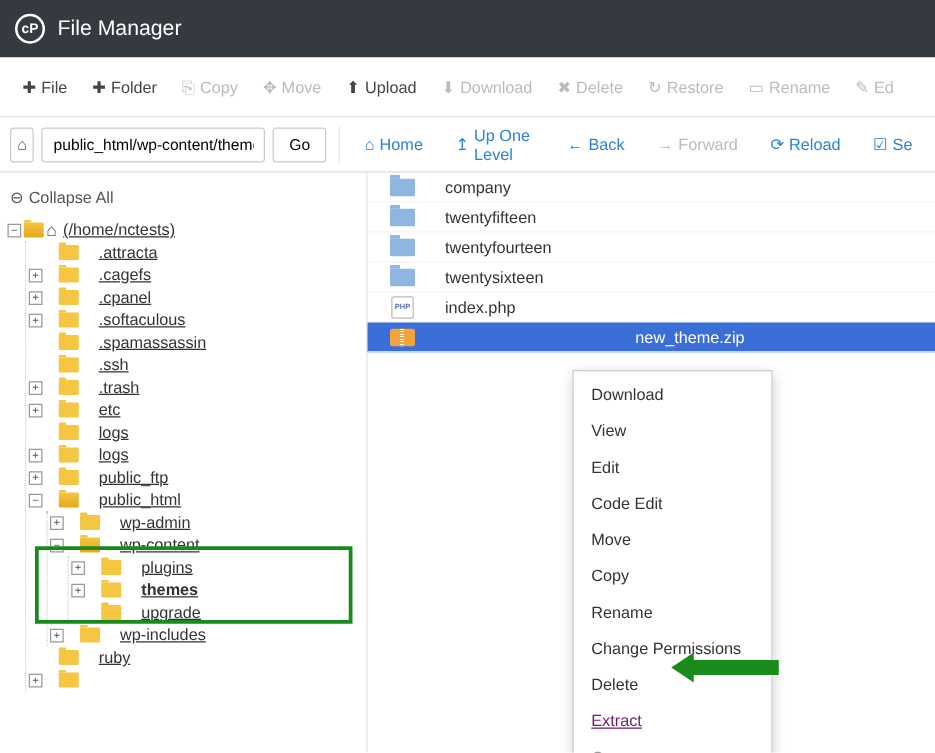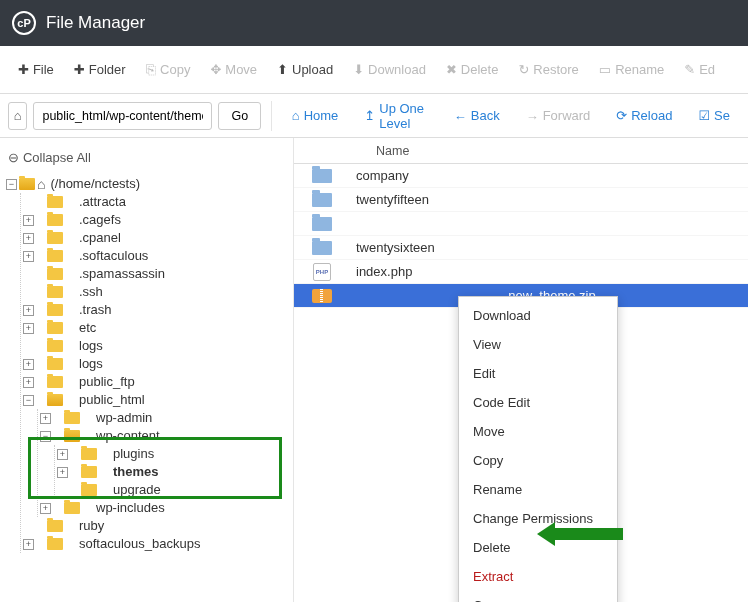--- a/index.html
+++ b/index.html
@@ -29,42 +29,42 @@
 .tree { font-size: 13px; line-height: 18px; }
 .node { display: flex; align-items: center; gap: 2px; height: 18px; white-space: nowrap; }
 .exp { width: 11px; height: 11px; border: 1px solid #999; font-size: 9px; line-height: 9px; text-align: center; color: #555; background:#fff; cursor:pointer; flex-shrink:0;}
 .exp.none { border:none; }
 .fold { width: 16px; height: 12px; background: #f4c642; border-radius: 1px; position:relative; flex-shrink:0;}
 .fold.open { background: linear-gradient(#f4c642,#e5a818); }
 .fold::before { content:''; position:absolute; top:-2px; left:0; width:6px; height:2px; background:#f4c642; border-radius:1px 1px 0 0;}
 .home-fold { color:#555; font-size:14px; }
 .kids { margin-left: 14px; border-left: 1px dotted #ccc; padding-left: 2px; }
 .kids .node, .kids .kids { position:relative;gap:13px; }
-.node .lab { padding-left: 3px; }
+.node .lab { padding-left: 3px; text-decoration: underline; }
 .node.bold .lab { font-weight: bold; }
 .hlbox { position:absolute; border: 3px solid #1a8a1a; pointer-events:none; }
 
 .content { flex: 1; position: relative; }
 .thead { display:flex; align-items:center; height: 26px; background: #fff; border-bottom: 1px solid #ddd; font-size: 12.5px; color:#555; }
 .thead .c1 { width: 56px; border-right: 1px solid #eee; }
 .thead .c2 { width: 20px; }
 .thead .c3 { flex:1; padding-left: 6px; }
 .row { display:flex; align-items:center; height: 24px; font-size: 13px; border-bottom: 1px solid #f5f5f5; }
 .row .c1 { width: 56px; display:flex; justify-content:center; }
 .row .c3 { flex:1; padding-left: 6px; }
 .row.sel { background: #3a6fd8; color: #fff; text-align: center; }
 .fold-ic { width:20px; height:14px; background:#8fb6e0; border-radius:1px; position:relative;}
 .fold-ic::before { content:''; position:absolute; top:-3px; left:0; width:8px; height:3px; background:#8fb6e0; border-radius:1px 1px 0 0;}
 .php-ic { width:18px; height:18px; background:#fff; border:1px solid #bbb; font-size:6px; color:#5a6fb4; font-weight:bold; display:flex; align-items:center; justify-content:center; border-radius:2px;}
 .zip-ic { width:20px; height:14px; background:#f1a33c; border-radius:2px; position:relative;}
 .zip-ic::after{content:''; position:absolute; left:8px; top:0; width:3px; height:100%; background:repeating-linear-gradient(#fff 0 1px,#f1a33c 1px 2px);}
 
 .ctxmenu { position:absolute; left: 164px; top: 158px; width: 160px; background:#fff; border:1px solid #ccc; box-shadow: 0 3px 10px rgba(0,0,0,0.2); padding: 4px 0; }
 .ctxmenu .mi { padding: 7px 14px; font-size: 13px; color:#333; cursor:pointer; }
-.ctxmenu .mi.blue { color: #b91c1c; }
+.ctxmenu .mi.blue { color: #701a75; text-decoration: underline; }
 
 .arrow { position:absolute; left: 245px; top: 390px; pointer-events:none; }
 .arrow-body { width: 70px; height: 12px; background:#1a8a1a; position:absolute; left:14px; top:0;}
 .arrow-head { width:0; height:0; border-top:12px solid transparent; border-bottom:12px solid transparent; border-right:18px solid #1a8a1a; position:absolute; left:-2px; top:-6px;}
 </style>
 </head>
 <body>
 
 <div class="header">
   <div class="logo">cP</div>
@@ -258,50 +258,45 @@
             </div>
         </div>
         <div class="node">
             <span class="exp none"></span>
             <span class="fold"></span>
             <span class="lab">ruby</span>
           </div>
         <div class="node">
             <span class="exp">+</span>
             <span class="fold"></span>
-            <span class="lab">softaculous_backups</span>
           </div>
       </div>
     </div>
 
     <div class="hlbox" style="left:28px; top:299px; width:254px; height:62px;"></div>
   </div>
 
   <div class="content">
-    <div class="thead">
-      <div class="c1"></div>
-        <div class="c2"></div>
-      <div class="c3">Name</div>
-    </div>
     <div class="row">
         <div class="c1">
           <span class="fold-ic"></span>
         </div>
         <div class="c3">company</div>
       </div>
     <div class="row">
         <div class="c1">
           <span class="fold-ic"></span>
         </div>
         <div class="c3">twentyfifteen</div>
       </div>
     <div class="row">
         <div class="c1">
           <span class="fold-ic"></span>
         </div>
+        <div class="c3">twentyfourteen</div>
       </div>
     <div class="row">
         <div class="c1">
           <span class="fold-ic"></span>
         </div>
         <div class="c3">twentysixteen</div>
       </div>
     <div class="row">
         <div class="c1">
           <span class="php-ic">PHP</span>

